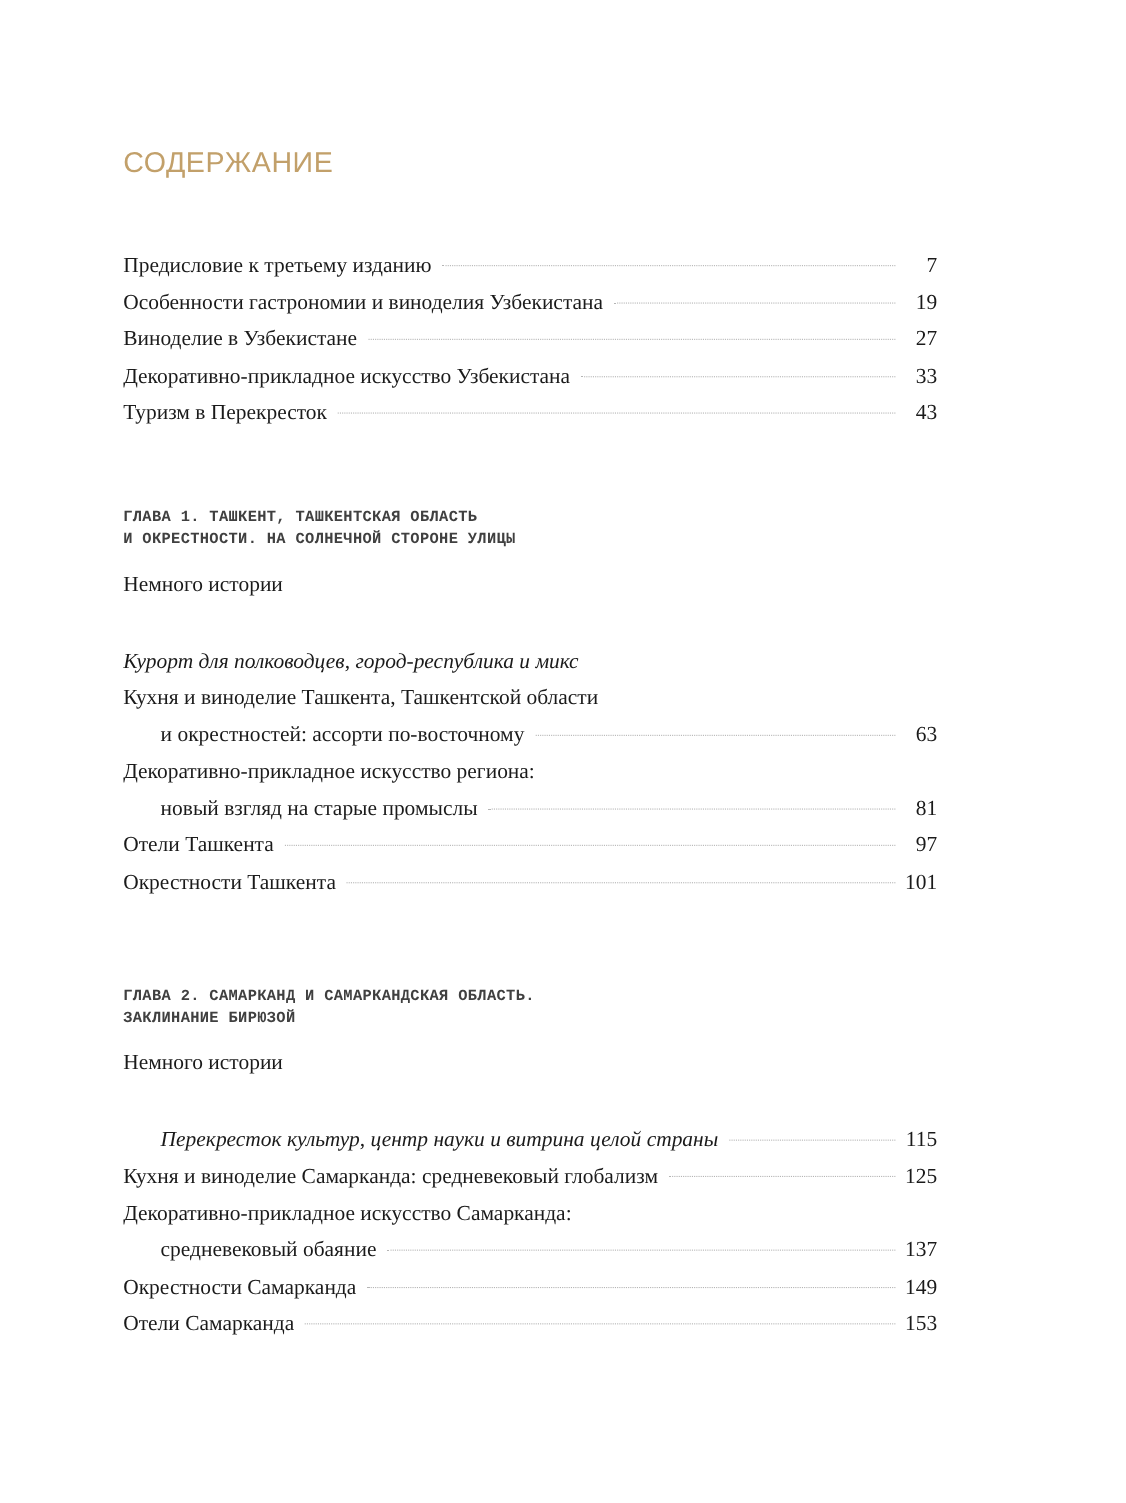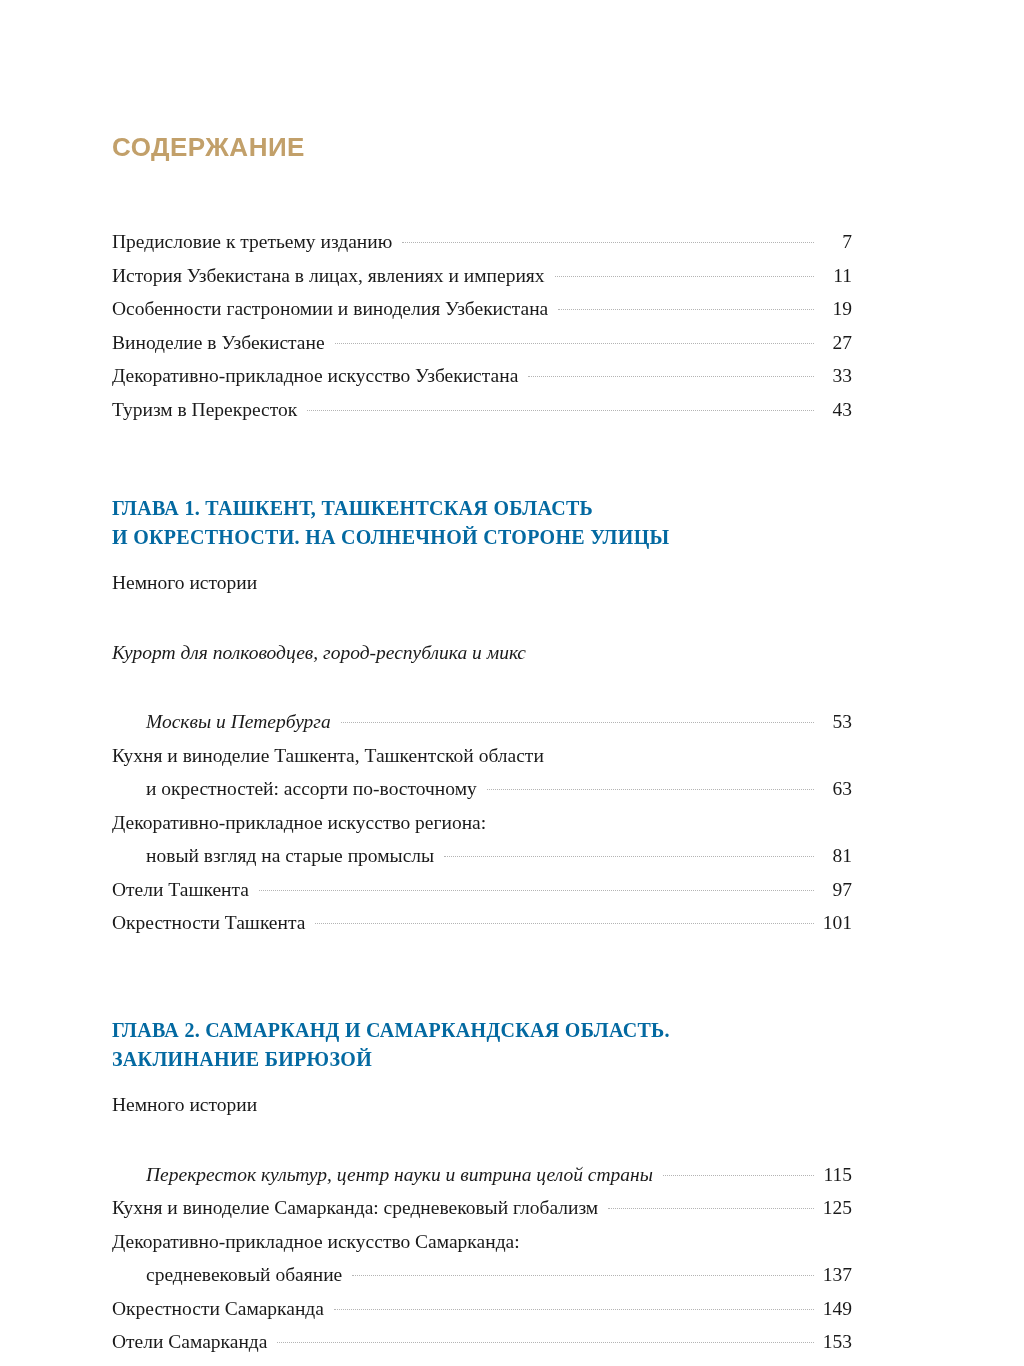--- a/index.html
+++ b/index.html
@@ -24,21 +24,21 @@
     box-sizing: border-box;
   }
   .content {
     position: absolute;
     left: 112px;
     top: 132px;
     width: 740px;
   }
   .toc-title {
     font-family: "Liberation Sans", sans-serif;
-    font-weight: bold;
+    font-weight: normal;
     font-size: 26px;
     letter-spacing: 0.5px;
     color: #c2a06a;
     margin: 0 0 62px 0;
   }
   .section {
     margin-bottom: 0;
   }
   .entry {
     display: flex;
@@ -70,26 +70,26 @@
     padding-left: 34px;
   }
   .entry.italic .label {
     font-style: italic;
     margin-top: 36px;
   }
   .entry.nodots .dots {
     border-bottom: none;
   }
   .chapter-head {
-    font-family: Liberation Serif, serif;
+    font-family: Liberation Mono, monospace;
     font-weight: bold;
-    font-size: 20px;
+    font-size: 14px;
     line-height: 1.45;
     letter-spacing: 0.3px;
-    color: #0369a1;
+    color: #404040;
     margin: 0 0 14px 0;
     white-space: pre-line;
   }
   .gap-large { height: 68px; }
   .gap-chapter { height: 76px; }
 </style>
 </head>
 <body>
 
 <div class="page">
@@ -97,25 +97,20 @@
 
     <h1 class="toc-title">СОДЕРЖАНИЕ</h1>
 
     <div class="section" id="front-matter">
         <div class="entry">
           <span class="label">Предисловие к третьему изданию</span>
           <span class="dots"></span>
           <span class="page-num">7</span>
         </div>
         <div class="entry">
-          <span class="label">История Узбекистана в лицах, явлениях и империях</span>
-          <span class="dots"></span>
-          <span class="page-num">11</span>
-        </div>
-        <div class="entry">
           <span class="label">Особенности гастрономии и виноделия Узбекистана</span>
           <span class="dots"></span>
           <span class="page-num">19</span>
         </div>
         <div class="entry">
           <span class="label">Виноделие в Узбекистане</span>
           <span class="dots"></span>
           <span class="page-num">27</span>
         </div>
         <div class="entry">
@@ -138,25 +133,20 @@
         <div class="entry nodots">
           <span class="label">Немного истории</span>
           <span class="dots"></span>
           <span class="page-num"></span>
         </div>
         <div class="entry italic nodots">
           <span class="label">Курорт для полководцев, город-республика и микс</span>
           <span class="dots"></span>
           <span class="page-num"></span>
         </div>
-        <div class="entry indent italic">
-          <span class="label">Москвы и Петербурга</span>
-          <span class="dots"></span>
-          <span class="page-num">53</span>
-        </div>
         <div class="entry nodots">
           <span class="label">Кухня и виноделие Ташкента, Ташкентской области</span>
           <span class="dots"></span>
           <span class="page-num"></span>
         </div>
         <div class="entry indent">
           <span class="label">и окрестностей: ассорти по-восточному</span>
           <span class="dots"></span>
           <span class="page-num">63</span>
         </div>

